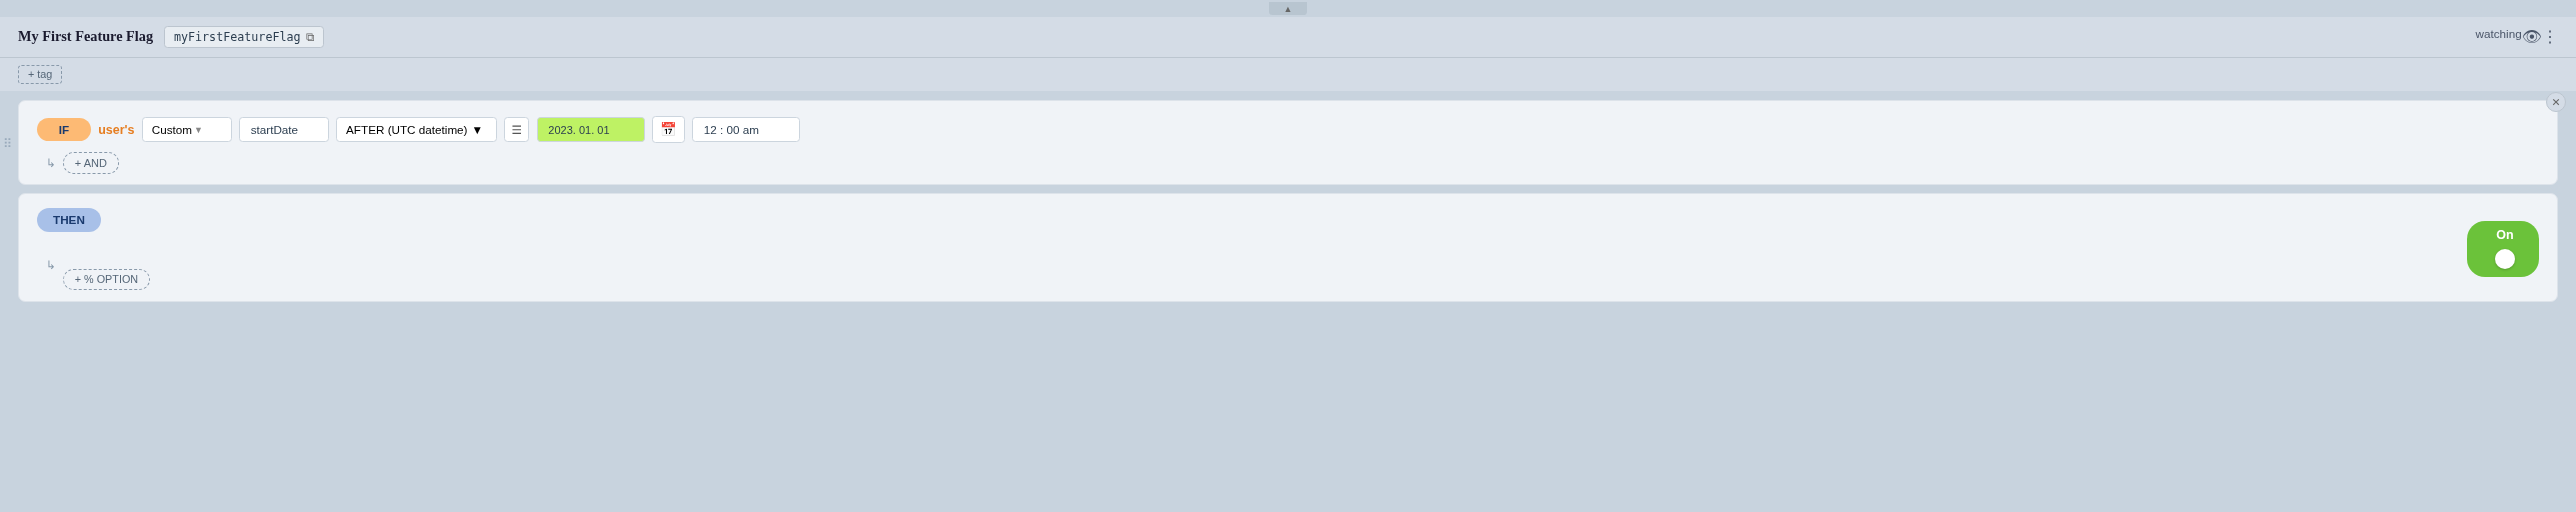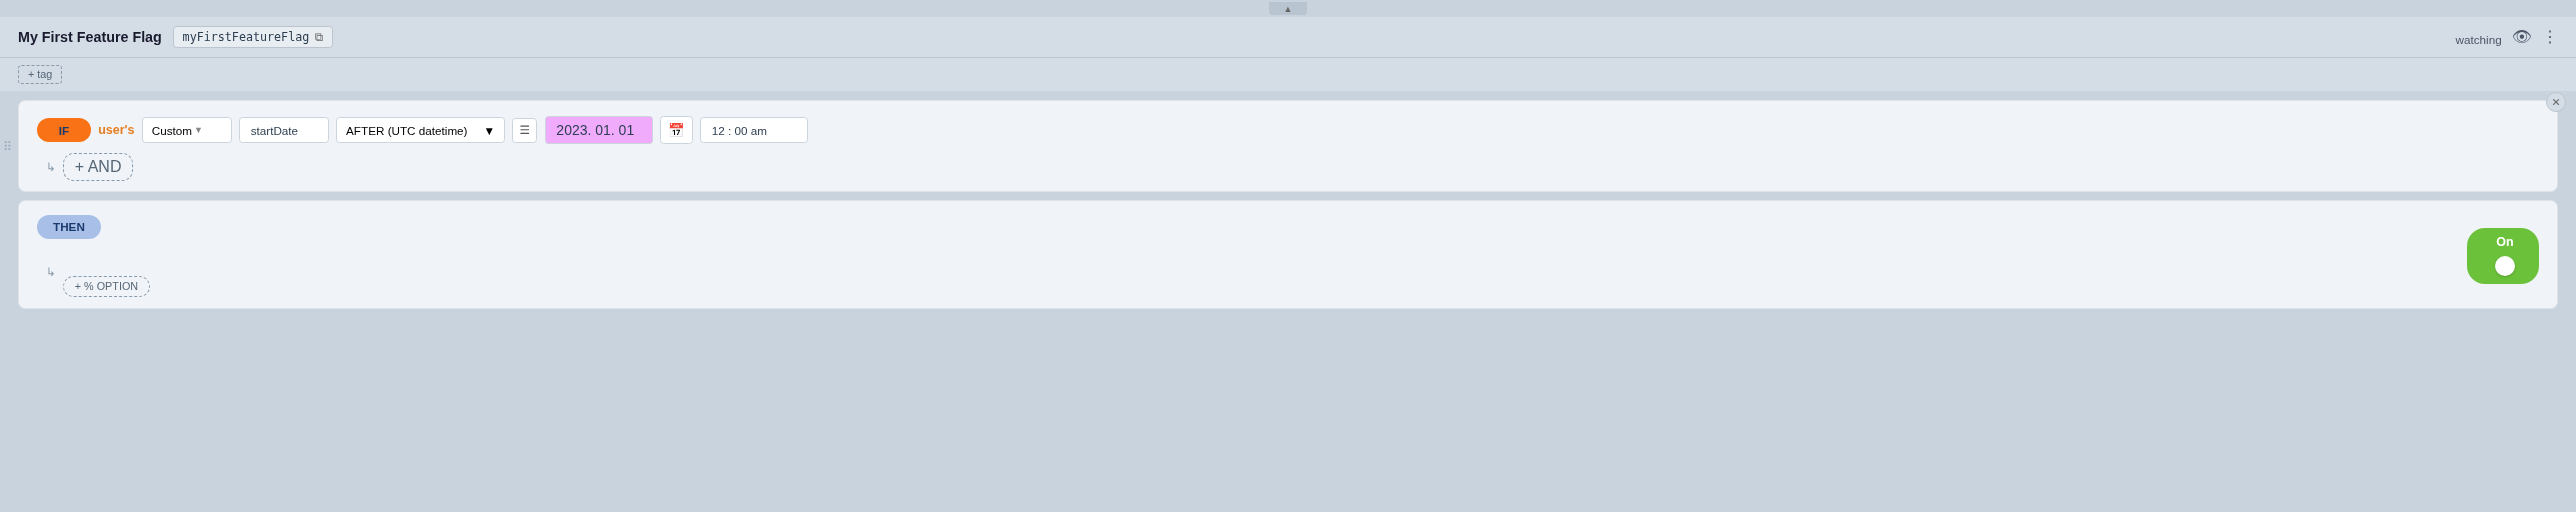--- a/index.html
+++ b/index.html
@@ -23,20 +23,21 @@
     .top-bar-left {
       display: flex;
       align-items: center;
       gap: 10.8px;
     }
 
     .flag-title {
       font-size: 14.3px;
       font-weight: 700;
       color: #1a1a2e;
+      font-family: Liberation Serif, serif;
     }
 
     .flag-key-badge {
       background: #e8edf2;
       border: 0.9px solid #bcc5cf;
       border-radius: 3.6px;
       padding: 2.7px 9px;
       font-size: 11.7px;
       font-family: monospace;
       color: #2c3e50;
@@ -46,22 +47,22 @@
     }
 
     .copy-icon {
       cursor: pointer;
       color: #666;
       font-size: 11.7px;
     }
 
     .top-bar-right {
       display: flex;
-      align-items: flex-end;
-      gap: 10px;
+      align-items: flex-start;
+      gap: 0;
     }
 
     .watching-label {
       font-size: 11.7px;
       color: #4a5568;
     }
 
     .eye-icon, .more-icon {
       color: #4a5568;
       font-size: 16px;
@@ -142,21 +143,21 @@
     }
 
     .rule-row {
       display: flex;
       align-items: center;
       gap: 7.2px;
       flex-wrap: wrap;
     }
 
     .if-badge {
-      background: #f97316;
+      background: #fdba74;
       color: #1a3a6e;
       border-radius: 18px;
       padding: 5.4px 16px;
       font-size: 11.7px;
       font-weight: 600;
       min-width: 54px;
       text-align: center;
     }
 
     .user-link {
@@ -191,46 +192,46 @@
       border-radius: 3.6px;
       padding: 5.4px 10.8px;
       font-size: 11.7px;
       color: #2c3e50;
       min-width: 90px;
     }
 
     .operator-dropdown {
       display: flex;
       align-items: center;
-      gap: 16px;
+      gap: 4px;
       background: white;
       border: 0.9px solid #ccd5de;
       border-radius: 3.6px;
       padding: 5.4px 9px;
       font-size: 11.7px;
       cursor: pointer;
       min-width: 161px;
     }
 
     .calendar-btn {
       background: white;
       border: 0.9px solid #ccd5de;
       border-radius: 3.6px;
       padding: 5.4px 7.2px;
       cursor: pointer;
       font-size: 13.4px;
       color: #555;
     }
 
     .date-input {
-      background: #f0abfc;
+      background: #bef264;
       border: 0.9px solid #ccd5de;
       border-radius: 3.6px;
       padding: 5.4px 10.8px;
-      font-size: 14px;
+      font-size: 11px;
       color: #2c3e50;
       min-width: 108px;
     }
 
     .time-input {
       background: white;
       border: 0.9px solid #ccd5de;
       border-radius: 3.6px;
       padding: 5.4px 10.8px;
       font-size: 11.7px;
@@ -249,21 +250,21 @@
     .and-arrow {
       color: #8899aa;
       font-size: 11.7px;
     }
 
     .add-and-btn {
       border: 1.3px dashed #8899aa;
       background: transparent;
       border-radius: 10.8px;
       padding: 3.6px 10.8px;
-      font-size: 16px;
+      font-size: 11px;
       color: #556677;
       cursor: pointer;
     }
 
     .then-card {
       background: #f0f3f7;
       border: 0.9px solid #dde3ea;
       border-radius: 7.2px;
       padding: 14.3px 18px 10.8px;
       position: relative;

